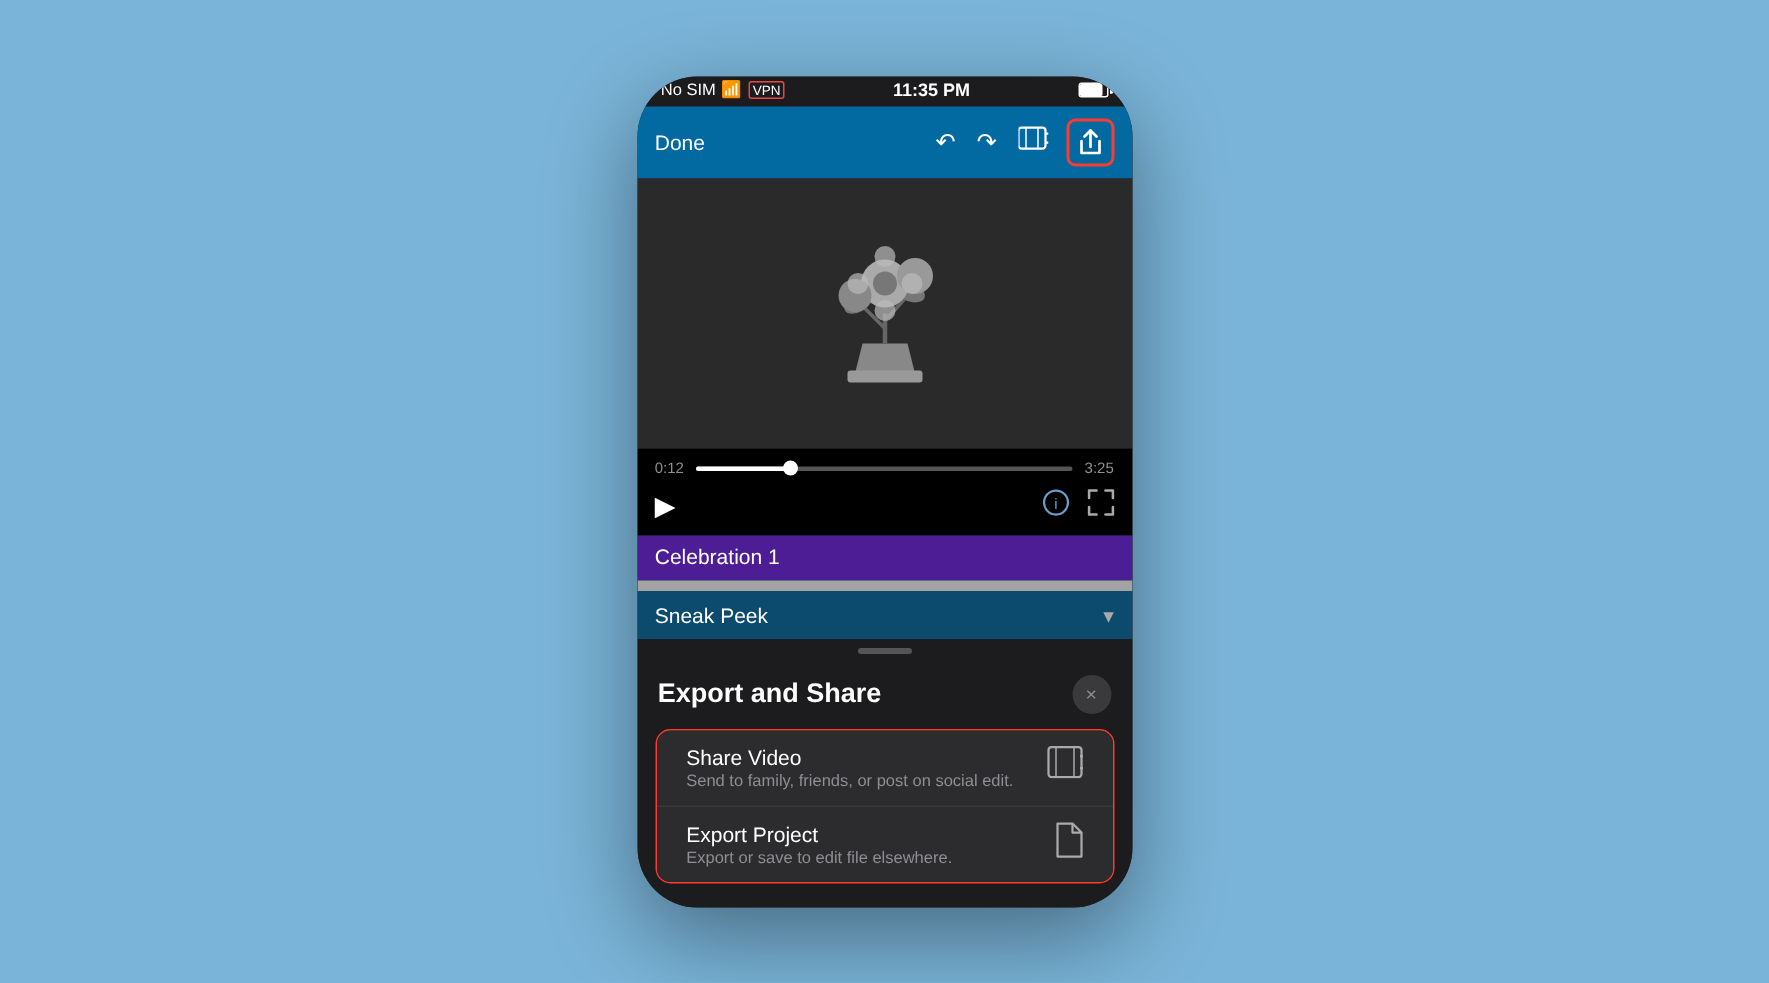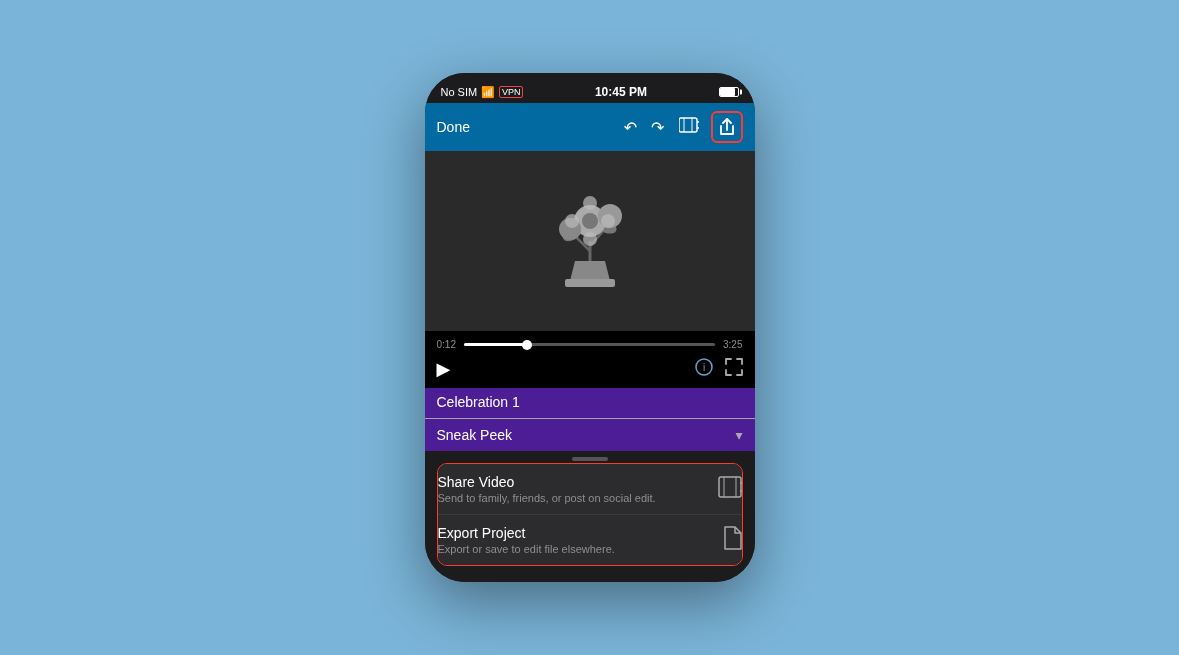--- a/index.html
+++ b/index.html
@@ -22,21 +22,21 @@
       box-shadow: 0 20px 60px rgba(0,0,0,0.4);
       position: relative;
     }
 
     
     .status-bar {
       background: #1c1c1e;
       display: flex;
       justify-content: space-between;
       align-items: center;
-      padding: 12px 16px 4px;
+      padding: 2px 16px 4px;
       font-size: 11px;
       color: #fff;
     }
     .status-left { display: flex; align-items: center; gap: 4px; font-size: 11px; }
     .status-center { font-size: 12px; font-weight: 600; }
     .status-right { display: flex; align-items: center; gap: 4px; }
     .battery-icon {
       width: 20px;
       height: 10px;
       border: 1.5px solid #fff;
@@ -161,22 +161,22 @@
     .project-label {
       background: #4c1d95;
       padding: 6px 12px 8px;
       color: #fff;
       font-size: 14px;
       font-weight: 500;
     }
 
     
     .sneak-peek-bar {
-      background: #4c1d95;
-      border-top: 1px solid #a3a3a3;
+      background: #0c4a6e;
+      border-top: 7px solid #a3a3a3;
       padding: 8px 12px;
       display: flex;
       align-items: center;
       justify-content: space-between;
     }
     .sneak-peek-label { color: #fff; font-size: 14px; }
     .chevron { color: #aaa; font-size: 14px; }
 
     
     .drag-handle {
@@ -223,23 +223,23 @@
 
     
     .export-options {
       margin: 0 12px;
       border: 1.5px solid #ff3b30;
       border-radius: 10px;
       overflow: hidden;
     }
     .export-option {
       background: #2c2c2e;
-      padding: 10px 0;
-      display: flex;
-      align-items: center;
+      padding: 10px 20px;
+      display: flex;
+      align-items: flex-start;
       justify-content: space-between;
       cursor: pointer;
     }
     .export-option:first-child {
       border-bottom: 1px solid #3a3a3c;
     }
     .export-option-text {}
     .export-option-title {
       color: #fff;
       font-size: 14px;
@@ -259,21 +259,21 @@
 <body>
 
 <div class="phone-frame">
 
   <div class="status-bar">
     <div class="status-left">
       <span>No SIM</span>
       <span>📶</span>
       <span style="font-size:9px; border:1px solid #ef4444; border-radius:2px; padding:0 2px;">VPN</span>
     </div>
-    <div class="status-center">10:45 PM</div>
+    <div class="status-center">11:35 PM</div>
     <div class="status-right">
       <span class="battery-icon">
           <div class="battery-fill"></div>
         </span>
     </div>
   </div>
 
   <div class="toolbar">
     <div class="toolbar-done">Done</div>
     <div class="toolbar-icons">
@@ -359,20 +359,26 @@
   <div class="sneak-peek-bar">
     <span class="sneak-peek-label">Sneak Peek</span>
     <span class="chevron">▾</span>
   </div>
 
   <div class="drag-handle">
     <div class="handle-bar"></div>
   </div>
 
   <div class="export-sheet">
+    <div class="export-header">
+      <span class="export-title">Export and Share</span>
+      <div class="close-btn">
+        <span>×</span>
+      </div>
+    </div>
 
     <div class="export-options">
 
       <div class="export-option">
         <div class="export-option-text">
           <div class="export-option-title">Share Video</div>
           <div class="export-option-subtitle">Send to family, friends, or post on social edit.</div>
         </div>
         <div class="export-option-icon">
           <svg width="24" height="22" viewBox="0 0 24 22" fill="none">

